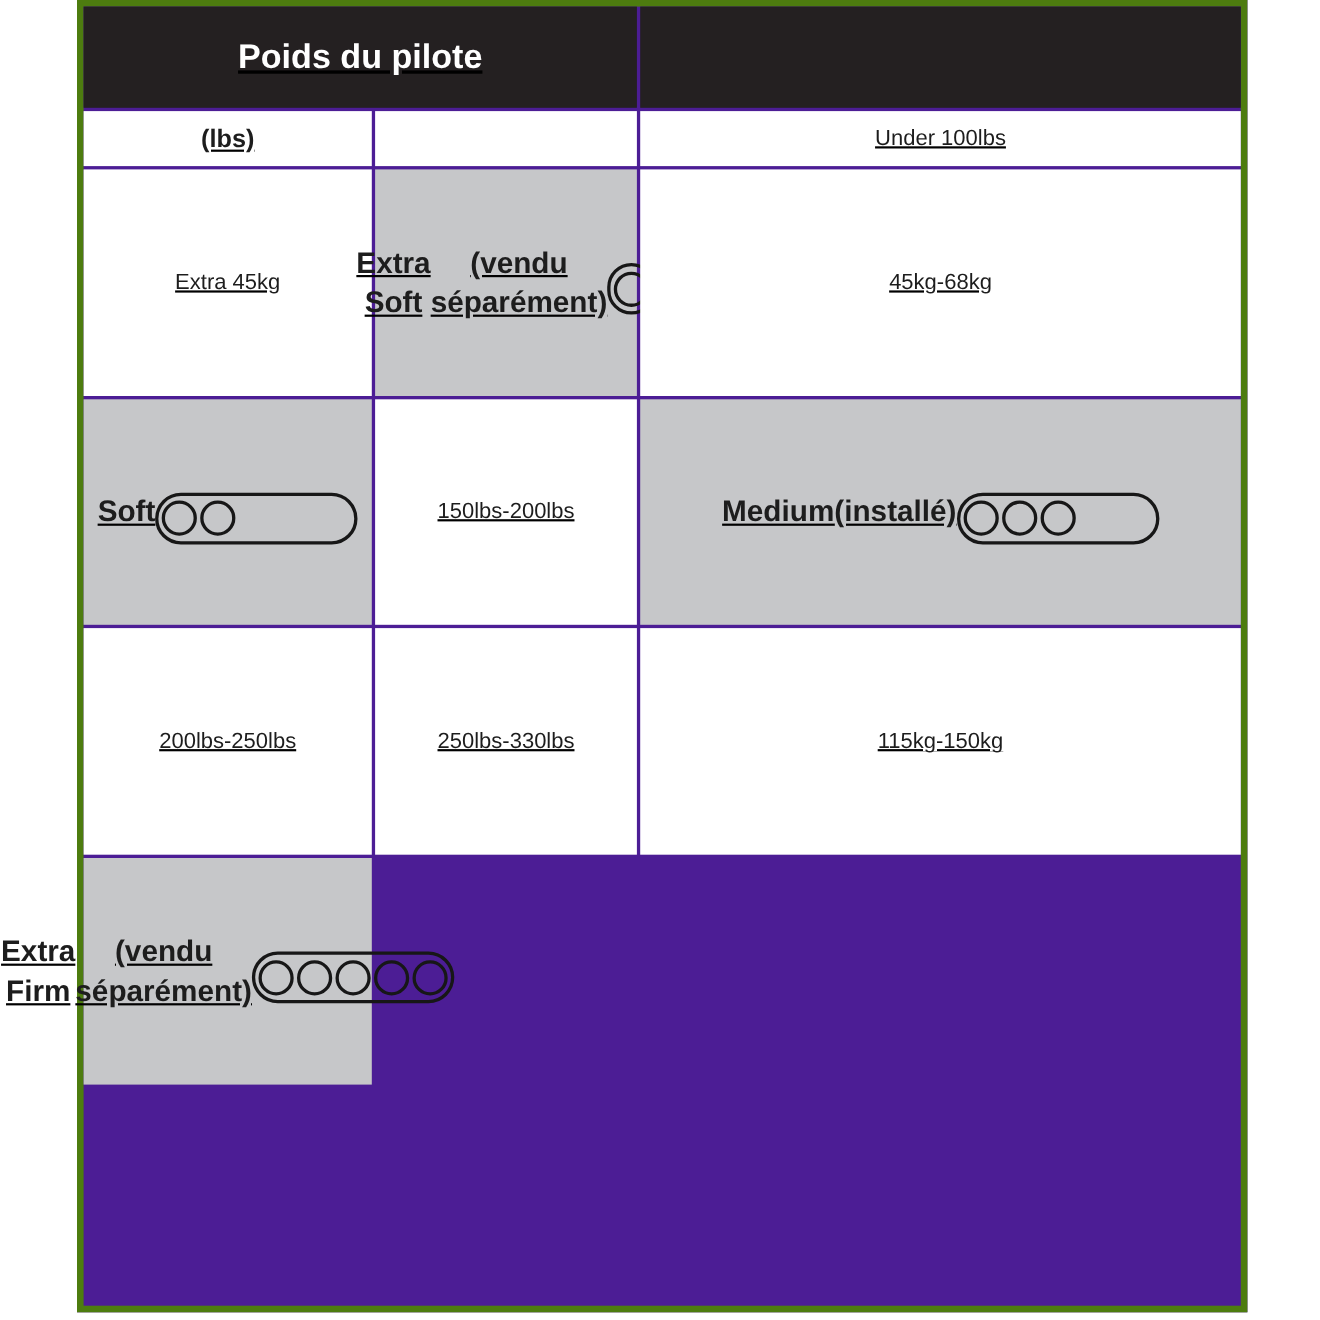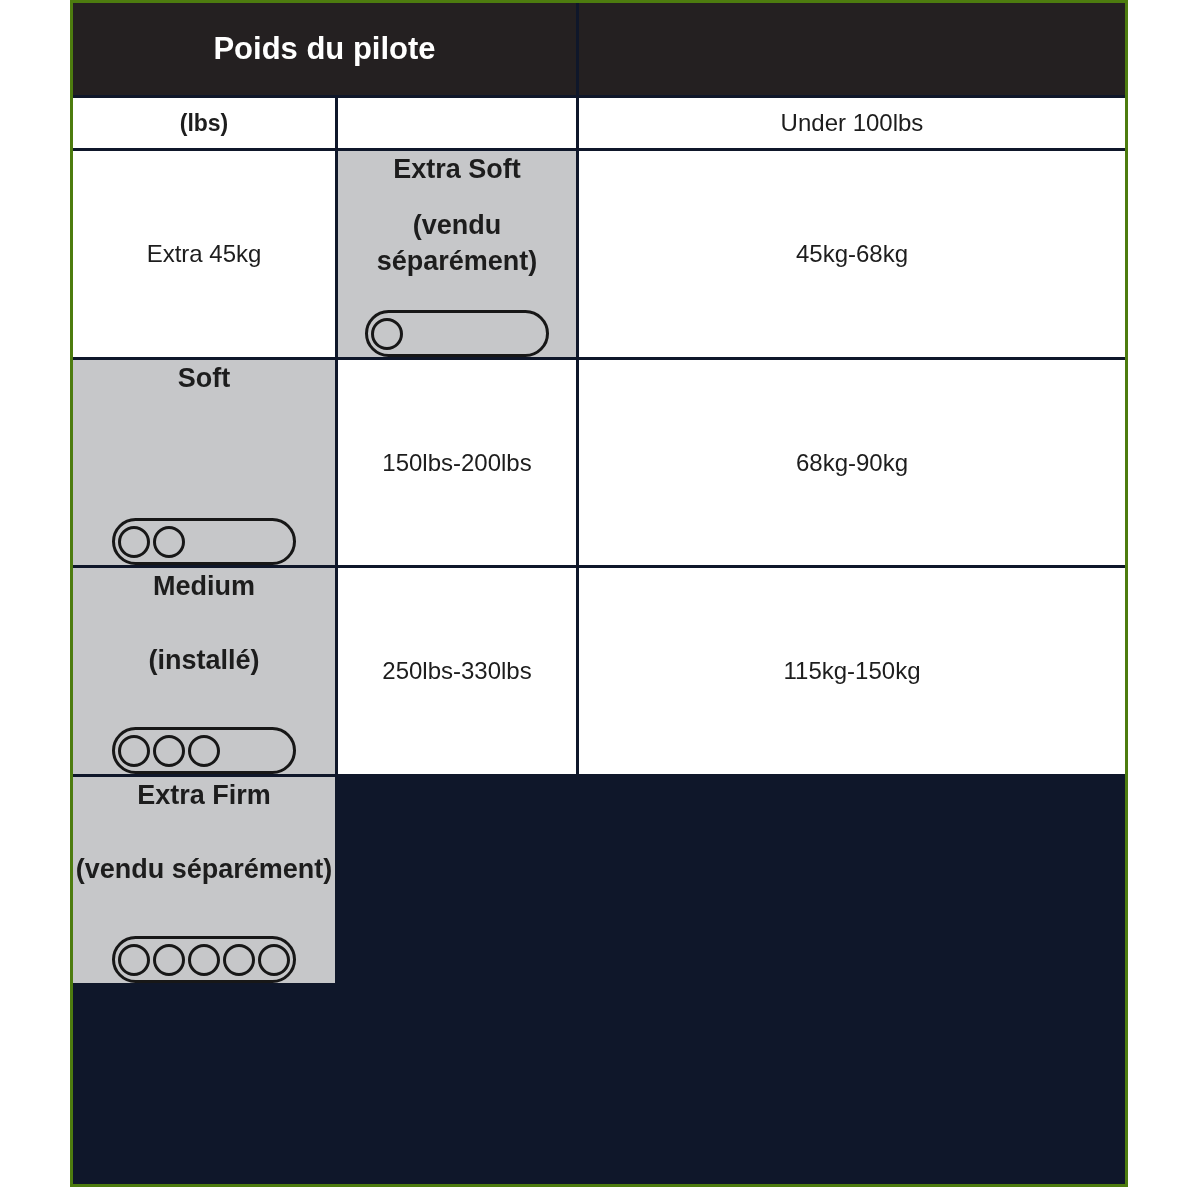--- a/index.html
+++ b/index.html
@@ -19,23 +19,24 @@
     overflow: hidden;
   }
   .table {
     position: absolute;
     left: 70px;
     top: 0;
     display: grid;
     grid-template-columns: 262px 238px 546px;
     grid-template-rows: 92px 50px 206px 205px 206px 206px 198px;
     gap: 3px;
-    background: #0f172a;           
-    border: 3px solid #4d7c0f;
+    background: #4c1d95;           
+    border: 6px solid #4d7c0f;
     width: max-content;
+    text-decoration: underline;
   }
   .cell {
     background: #ffffff;
     display: flex;
     align-items: center;
     justify-content: center;
     text-align: center;
     color: #1d1d1d;
   }
   .cell.header {
@@ -45,30 +46,29 @@
     font-size: 31px;
     line-height: 1.25;
     flex-direction: column;
   }
   .span2 { grid-column: 1 / span 2; }
   .cell.subhead {
     font-weight: bold;
     font-size: 23px;
   }
   .cell.data {
-    font-size: 24px;
+    font-size: 20px;
     font-weight: normal;
   }
   .cell.rec {
     background: #c6c7c9;
-    flex-direction: column;
+    flex-direction: row;
     font-weight: bold;
     font-size: 27px;
     line-height: 1.35;
-    justify-content: space-between;
   }
   .pill {
     box-sizing: border-box;
     width: 184px;
     height: 47px;
     border: 3px solid #171717;
     border-radius: 24px;
     display: flex;
     align-items: center;
     justify-content: flex-start;
@@ -125,33 +125,33 @@
       <span>Soft</span>
       <div class="pill">
           <span class="dot"></span>
           <span class="dot"></span>
         </div>
     </div>
 
     <div class="cell data">
       <span>150lbs-200lbs</span>
     </div>
-    <div class="cell data">
-      <span>68kg-90kg</span>
-    </div>
     <div class="cell rec">
       <span>Medium</span>
       <span>(installé)</span>
       <div class="pill">
           <span class="dot"></span>
           <span class="dot"></span>
           <span class="dot"></span>
         </div>
     </div>
 
+    <div class="cell data">
+      <span>200lbs-250lbs</span>
+    </div>
 
     <div class="cell data">
       <span>250lbs-330lbs</span>
     </div>
     <div class="cell data">
       <span>115kg-150kg</span>
     </div>
     <div class="cell rec">
       <span>Extra Firm</span>
       <span>(vendu séparément)</span>

